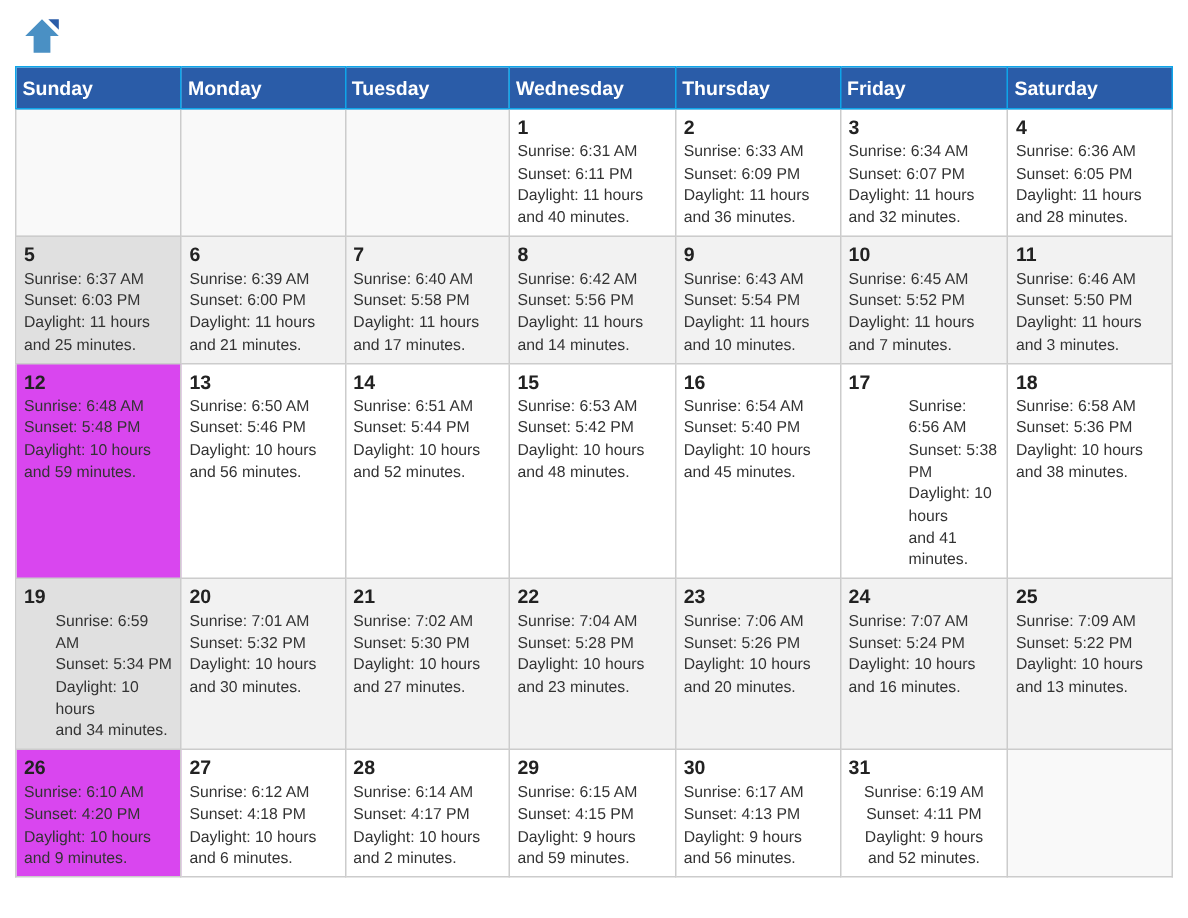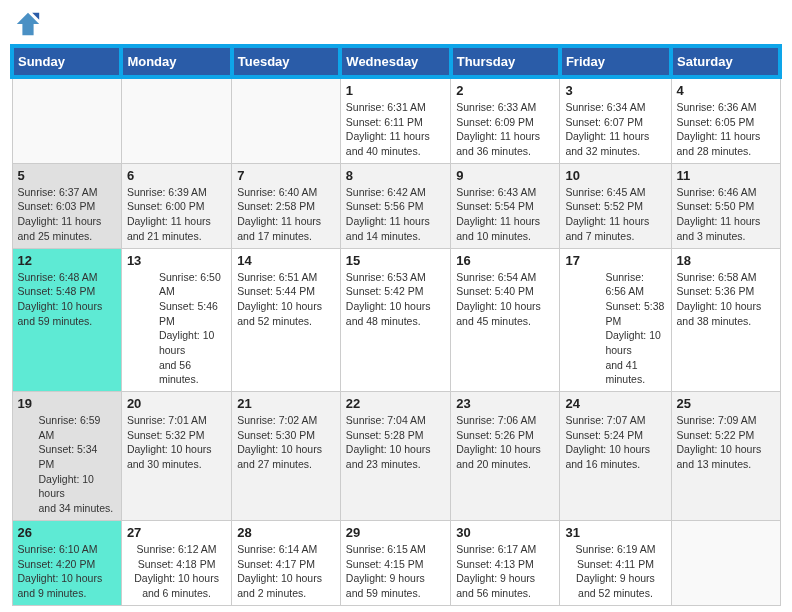--- a/index.html
+++ b/index.html
@@ -50,39 +50,39 @@
     .calendar {
       width: 100%;
       border-collapse: collapse;
       border: 1px solid #bbb;
     }
     .calendar thead tr th {
       background: #2a5ca8;
       color: #fff;
       font-size: 13px;
       padding: 6px 4px;
-      border: 4px solid #0ea5e9;
+      border: 1px solid #0ea5e9;
       text-align: left;
       font-weight: bold;
     }
     .calendar tbody tr td {
       vertical-align: top;
       border: 1px solid #ccc;
       padding: 4px 5px;
       width: 113px;
       min-height: 80px;
       font-size: 11px;
       color: #222;
       background: #fff;
     }
     .calendar tbody tr:nth-child(even) td {
       background: #f2f2f2;
     }
     .calendar tbody tr td:nth-child(1) {
-      background: #5eead4;
+      background: #d946ef;
     }
     .calendar tbody tr:nth-child(even) td:nth-child(1) {
       background: #e0e0e0;
     }
     .day-number {
       font-size: 13px;
       font-weight: bold;
       color: #222;
       display: block;
       margin-bottom: 2px;
@@ -173,21 +173,21 @@
         <td>
           <span class="day-number">6</span>
           <div class="day-info" style="white-space: pre-line;">Sunrise: 6:39 AM
 Sunset: 6:00 PM
 Daylight: 11 hours
 and 21 minutes.</div>
         </td>
         <td>
           <span class="day-number">7</span>
           <div class="day-info" style="white-space: pre-line;">Sunrise: 6:40 AM
-Sunset: 2:58 PM
+Sunset: 5:58 PM
 Daylight: 11 hours
 and 17 minutes.</div>
         </td>
         <td>
           <span class="day-number">8</span>
           <div class="day-info" style="white-space: pre-line;">Sunrise: 6:42 AM
 Sunset: 5:56 PM
 Daylight: 11 hours
 and 14 minutes.</div>
         </td>
@@ -216,21 +216,21 @@
       <tr>
         <td>
           <span class="day-number">12</span>
           <div class="day-info" style="white-space: pre-line;">Sunrise: 6:48 AM
 Sunset: 5:48 PM
 Daylight: 10 hours
 and 59 minutes.</div>
         </td>
         <td>
           <span class="day-number">13</span>
-          <div class="day-info" style="white-space: pre-line; margin-left: 32px;">Sunrise: 6:50 AM
+          <div class="day-info" style="white-space: pre-line;">Sunrise: 6:50 AM
 Sunset: 5:46 PM
 Daylight: 10 hours
 and 56 minutes.</div>
         </td>
         <td>
           <span class="day-number">14</span>
           <div class="day-info" style="white-space: pre-line;">Sunrise: 6:51 AM
 Sunset: 5:44 PM
 Daylight: 10 hours
 and 52 minutes.</div>
@@ -318,21 +318,21 @@
       <tr>
         <td>
           <span class="day-number">26</span>
           <div class="day-info" style="white-space: pre-line;">Sunrise: 6:10 AM
 Sunset: 4:20 PM
 Daylight: 10 hours
 and 9 minutes.</div>
         </td>
         <td>
           <span class="day-number">27</span>
-          <div class="day-info" style="white-space: pre-line; text-align: center;">Sunrise: 6:12 AM
+          <div class="day-info" style="white-space: pre-line;">Sunrise: 6:12 AM
 Sunset: 4:18 PM
 Daylight: 10 hours
 and 6 minutes.</div>
         </td>
         <td>
           <span class="day-number">28</span>
           <div class="day-info" style="white-space: pre-line;">Sunrise: 6:14 AM
 Sunset: 4:17 PM
 Daylight: 10 hours
 and 2 minutes.</div>

